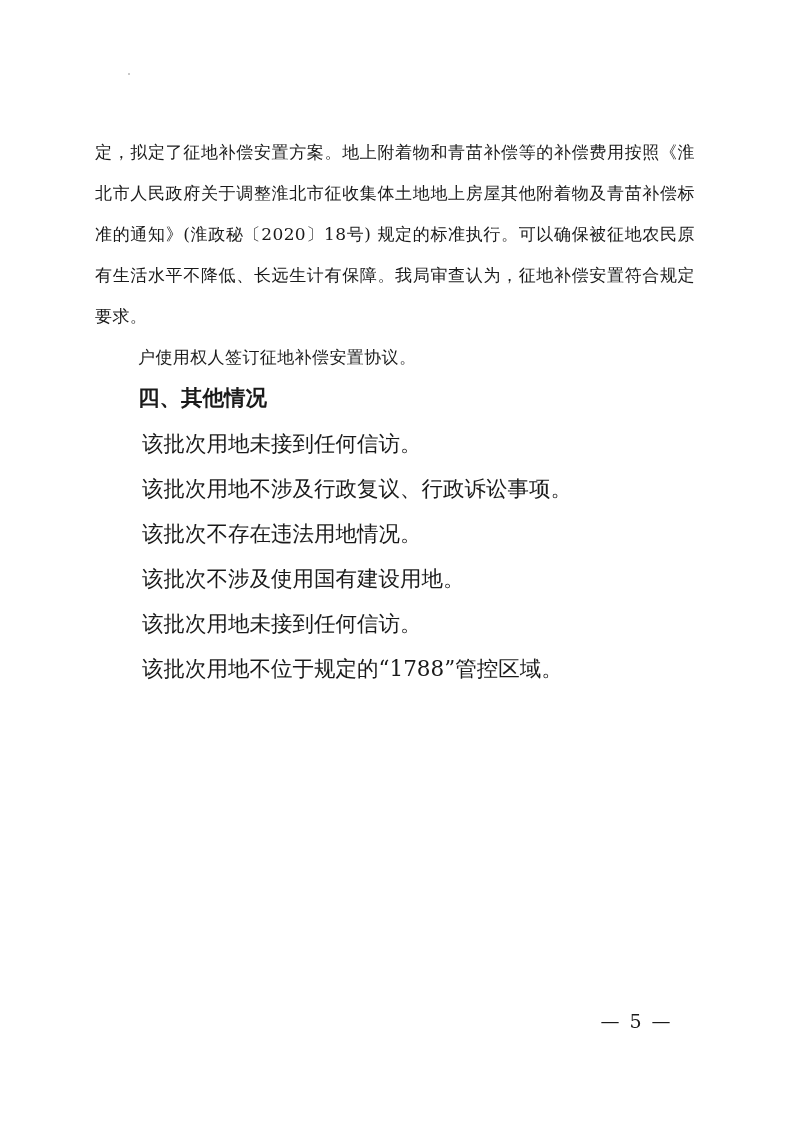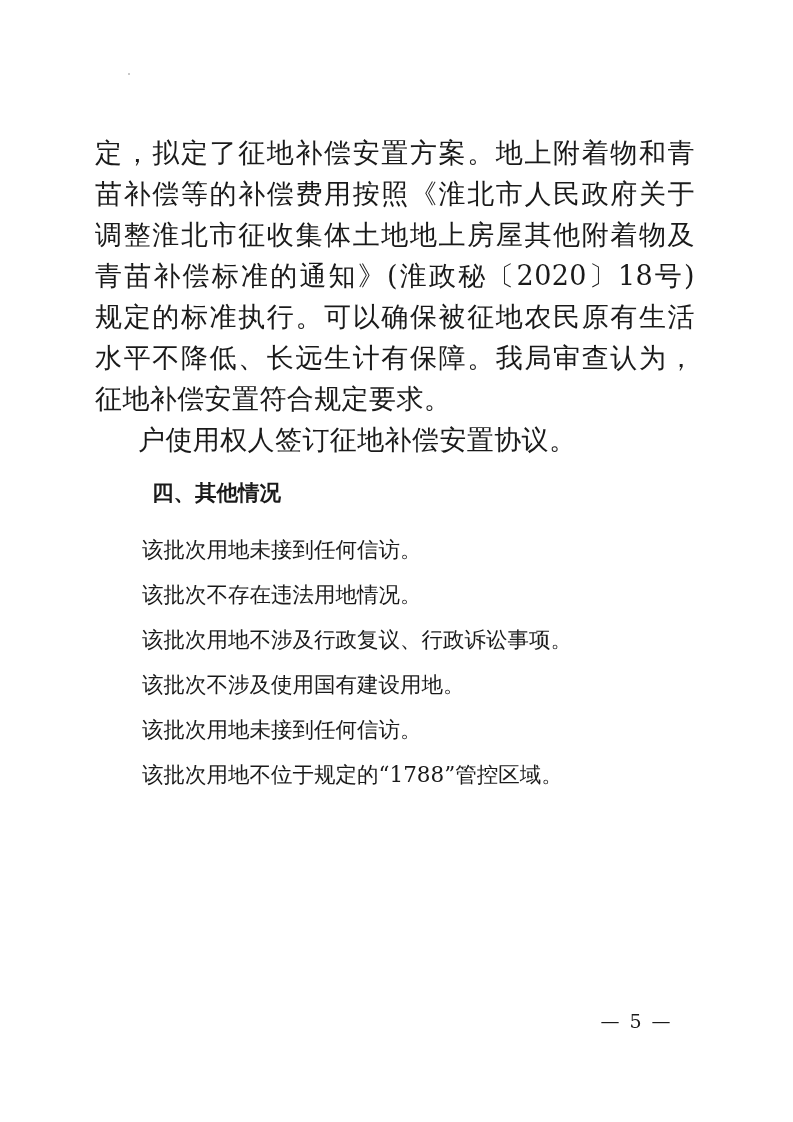--- a/index.html
+++ b/index.html
@@ -20,38 +20,38 @@
     height: 1122px;
     box-sizing: border-box;
   }
   .content {
     position: absolute;
     left: 95px;
     top: 132px;
     width: 600px;
   }
   .para {
-    font-size: 27px;
+    font-size: 17px;
     line-height: 41px;
     text-align: justify;
     text-justify: inter-ideograph;
     letter-spacing: 0.4px;
     margin: 0 0 0 0;
     font-family: "DejaVu Serif", serif;
   }
   .indent {
     text-indent: 43px;
   }
   .heading {
     font-size: 21.5px;
     line-height: 41px;
     text-indent: 43px;
     font-weight: bold;
-    margin: 14px;
-    font-family: Liberation Mono, monospace;
+    margin: 0;
+    font-family: Liberation Sans, sans-serif;
   }
   .list-line {
     font-size: 21.5px;
     line-height: 41px;
     text-indent: 43px;
     margin: 4px;
   }
   .footer {
     position: absolute;
     left: 0;
@@ -87,22 +87,22 @@
 
     <p class="para">定，拟定了征地补偿安置方案。地上附着物和青苗补偿等的补偿费用按照《淮北市人民政府关于调整淮北市征收集体土地地上房屋其他附着物及青苗补偿标准的通知》(淮政秘〔2020〕18号) 规定的标准执行。可以确保被征地农民原有生活水平不降低、长远生计有保障。我局审查认为，征地补偿安置符合规定要求。</p>
 
 
     <p class="para indent">户使用权人签订征地补偿安置协议。</p>
 
 
     <h2 class="heading">四、其他情况</h2>
 
     <p class="list-line">该批次用地未接到任何信访。</p>
+    <p class="list-line">该批次用地不涉及行政复议、行政诉讼事项。</p>
     <p class="list-line">该批次不存在违法用地情况。</p>
-    <p class="list-line">该批次用地不涉及行政复议、行政诉讼事项。</p>
     <p class="list-line">该批次不涉及使用国有建设用地。</p>
     <p class="list-line">该批次用地未接到任何信访。</p>
     <p class="list-line">该批次用地不位于规定的“1788”管控区域。</p>
 
   </div>
 
   <div class="footer">
     <span class="page-number-wrap">— 5 —</span>
   </div>
 

